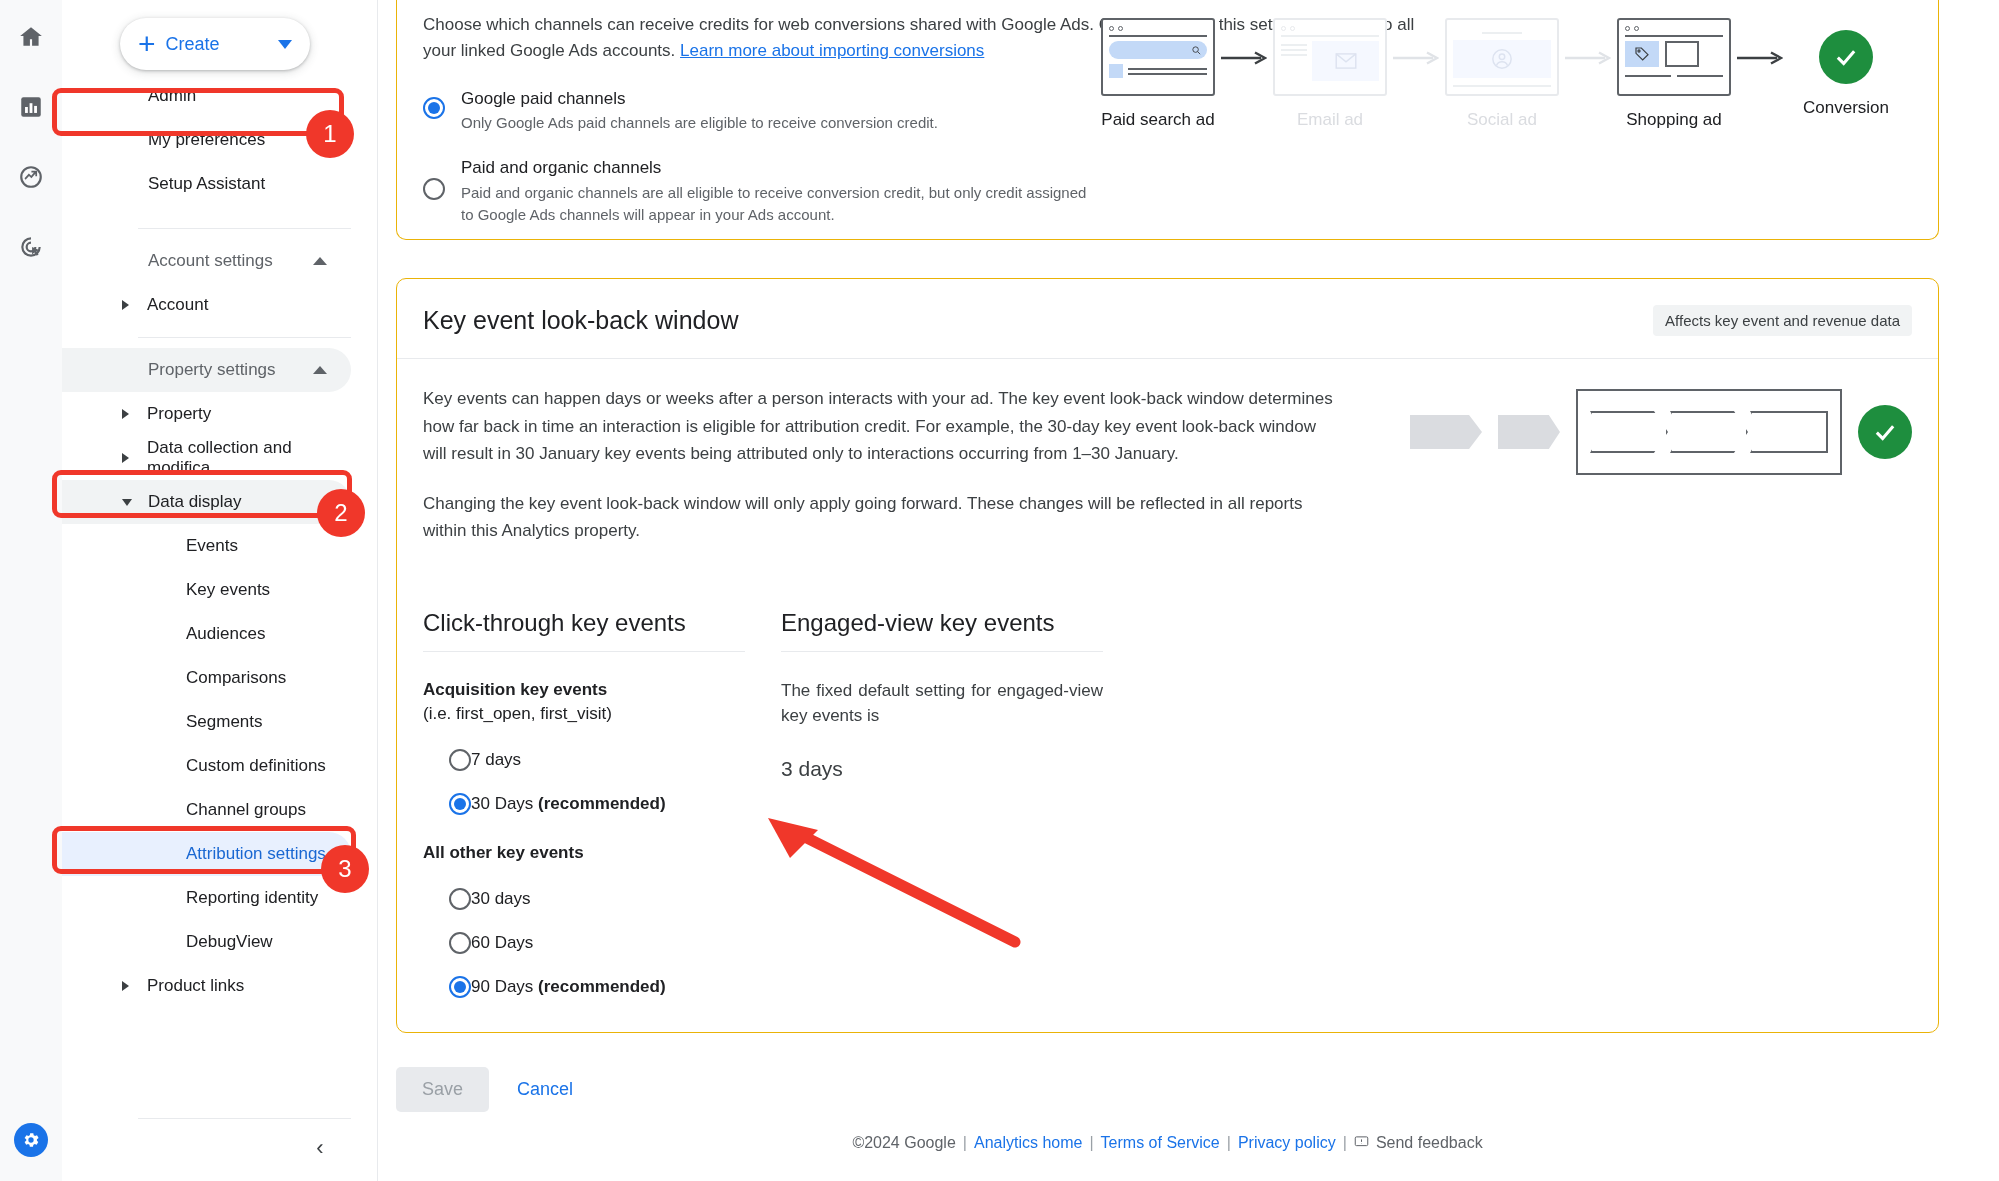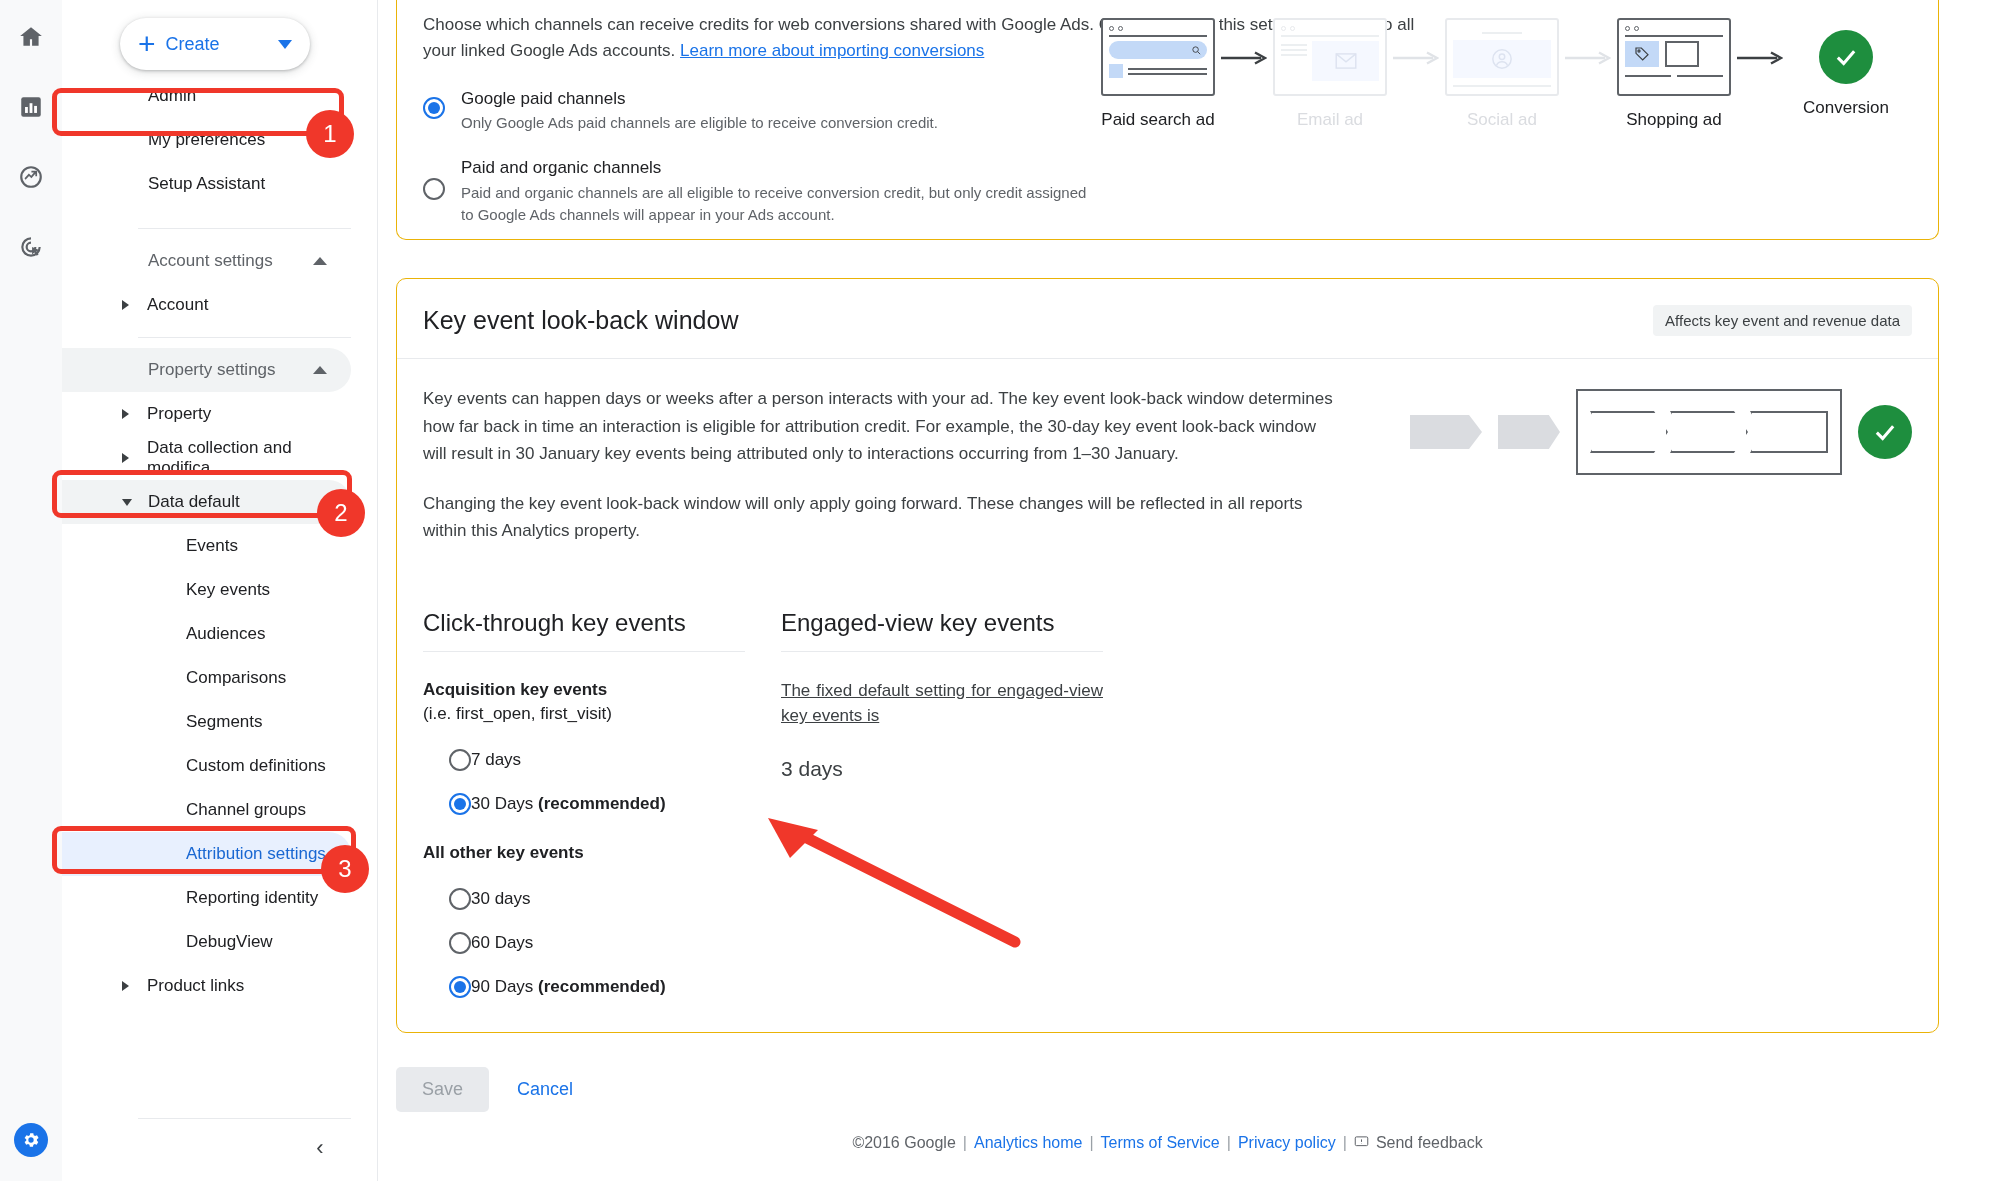--- a/index.html
+++ b/index.html
@@ -166,21 +166,21 @@
   .chev-w.last { clip-path: polygon(0 0, 100% 0, 100% 100%, 0 100%, 15% 50%); }
 
   .cols { display:flex; gap: 36px; margin-top: 64px; }
   .col { width: 322px; }
   .col-title { font-size: 24px; color:#202124; font-weight:400; padding-bottom: 14px; border-bottom: 1px solid #e8eaed; }
   .sub-head { font-size: 17px; color:#202124; font-weight: 700; margin-top: 26px; line-height: 1.45; }
   .sub-head .thin { font-weight: 400; margin-top: 28px; }
   .opt-row { display:flex; align-items:center; margin-top: 22px; padding-left: 26px; }
   .opt-label { font-size: 17px; color:#202124; }
   .opt-label b { font-weight: 700; }
-  .col-para { font-size:17px; color:#3c4043; line-height:1.5; margin-top: 26px; text-align: justify; text-decoration: underline; }
+  .col-para { font-size:17px; color:#3c4043; line-height:1.5; margin-top: 26px; text-align: justify; }
   .col-val { font-size:21px; color:#3c4043; margin-top: 28px; }
 
   
   .actions { display:flex; align-items:center; gap: 10px; margin: 34px 0 0 18px; padding-left: 0; }
   .save-btn {
     background:#e8eaed; color:#9aa0a6; font-size:18px;
     padding: 12px 26px; border-radius: 5px; border:none; cursor: not-allowed;
   }
   .cancel-btn { color:#1a73e8; font-size:18px; background:none; border:none; padding: 12px 18px; cursor:pointer; }
   .foot {
@@ -282,21 +282,21 @@
         <span>Property</span>
       </div>
 
       <div class="nav-expandable">
         <span class="tri-right"></span>
         <span>Data collection and modifica...</span>
       </div>
 
       <div class="nav-expandable active">
         <span class="tri-down"></span>
-        <span>Data default</span>
+        <span>Data display</span>
       </div>
 
       <div class="sub-item">
           <span>Events</span>
         </div>
       <div class="sub-item">
           <span>Key events</span>
         </div>
       <div class="sub-item">
           <span>Audiences</span>
@@ -556,21 +556,21 @@
         </div>
       </div>
     </div>
 
     <div class="actions">
       <button class="save-btn">Save</button>
       <button class="cancel-btn">Cancel</button>
     </div>
 
     <div class="foot">
-      <span>©2016 Google</span>
+      <span>©2024 Google</span>
       <span class="sep">|</span>
       <span class="link">Analytics home</span>
       <span class="sep">|</span>
       <span class="link">Terms of Service</span>
       <span class="sep">|</span>
       <span class="link">Privacy policy</span>
       <span class="sep">|</span>
       <span style="display:inline-flex;align-items:center;">
         <svg viewBox="0 0 24 24">
             <rect x="2" y="3" width="20" height="14" rx="2"></rect>

